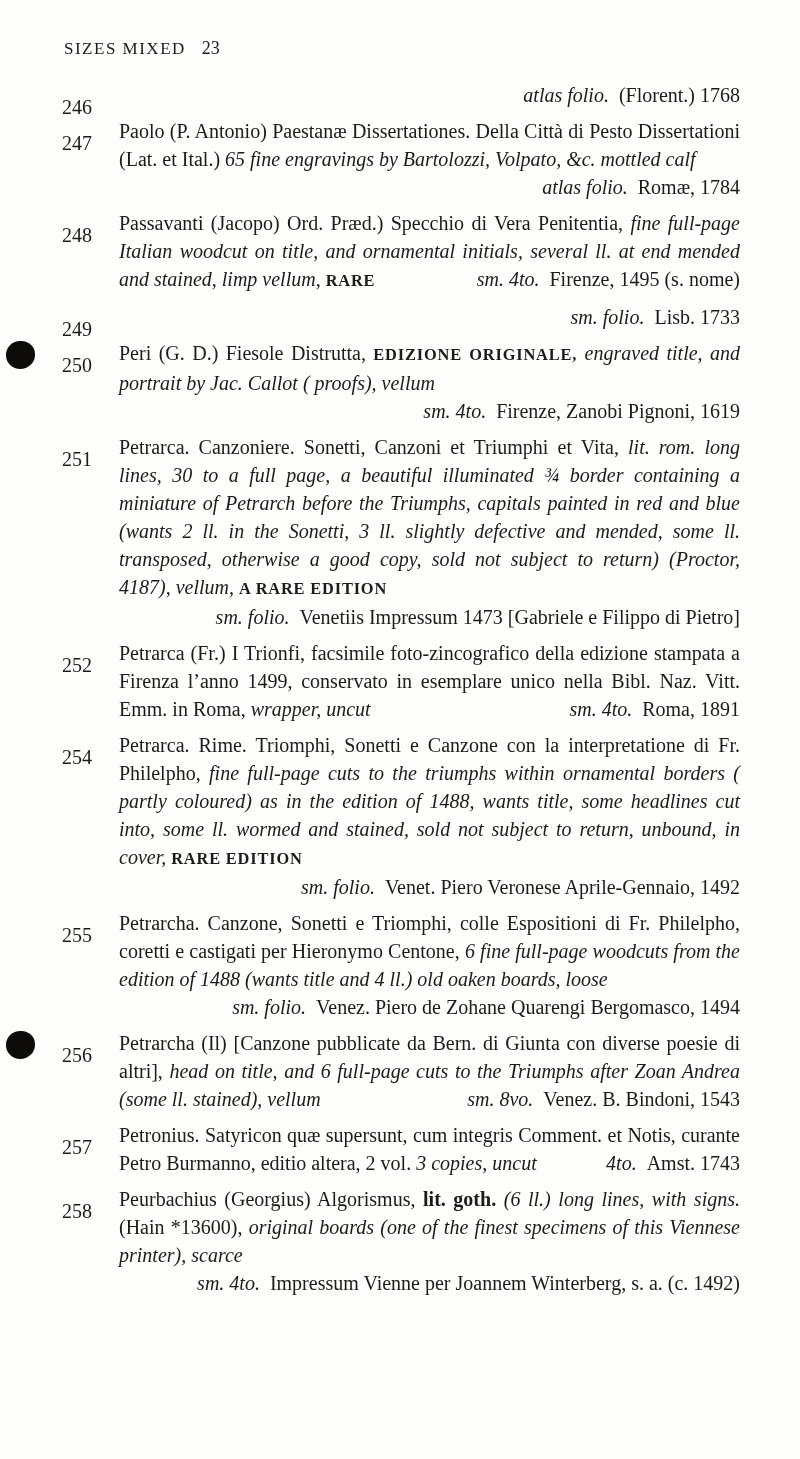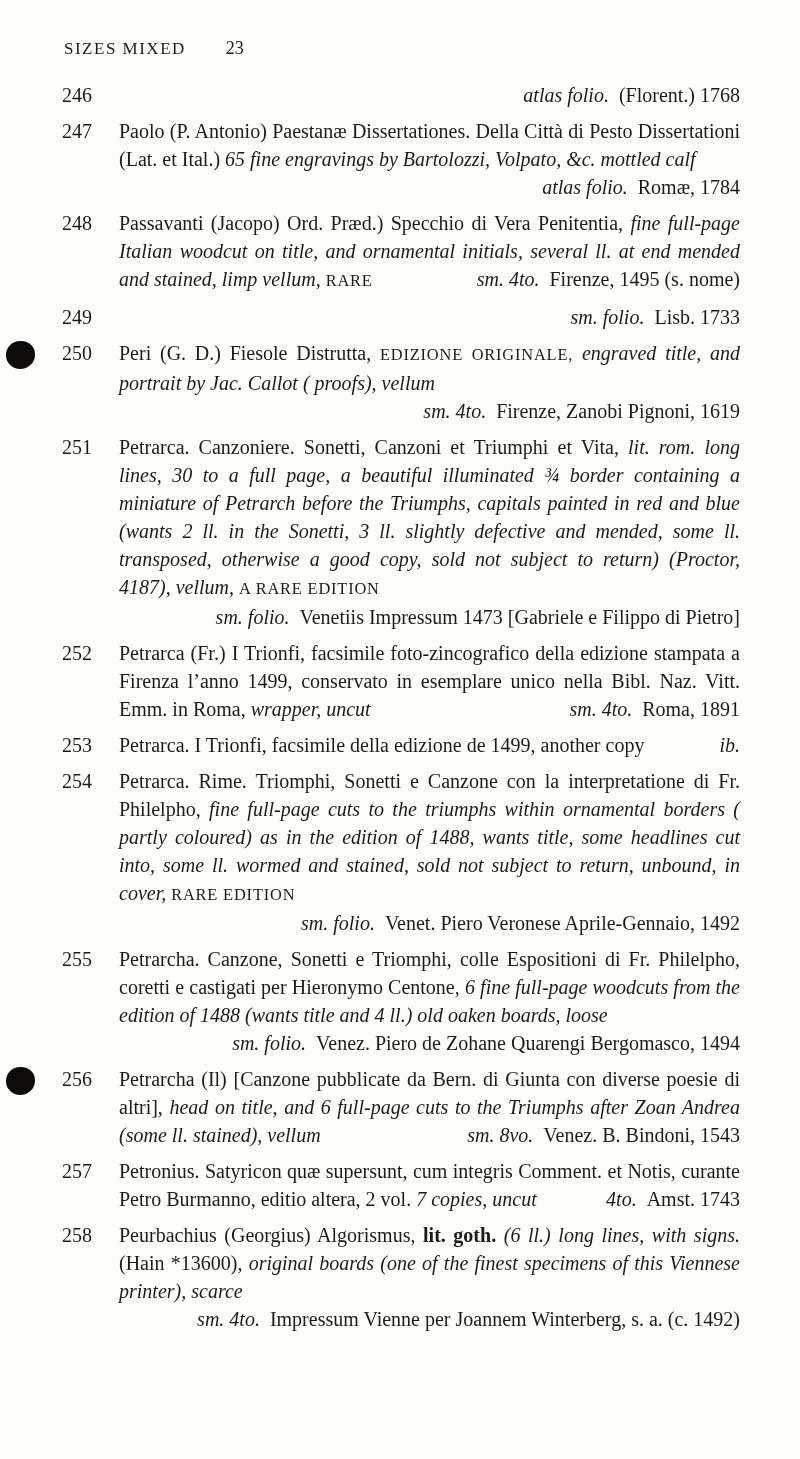--- a/index.html
+++ b/index.html
@@ -21,50 +21,50 @@
     display: flex;
     align-items: baseline;
     margin: 0 0 22px 2px;
     font-size: 18px;
   }
   .running-title {
     letter-spacing: 1.5px;
     font-size: 17px;
   }
   .page-number {
-    margin-left: 40px;
+    margin-left: 16px;
     font-size: 18px;
   }
   .entries { }
   .entry {
     position: relative;
     padding-left: 57px;
     margin-bottom: 8px;
     font-size: 20px;
     line-height: 28px;
     text-align: justify;
   }
   .entry::after { content: ""; display: block; clear: both; }
   .num {
     position: absolute;
     left: 0;
-    top: 0;
+    top: 12px;
     width: 48px;
     font-style: normal;
     font-family: Liberation Serif, serif;
   }
   .imprint {
     float: right;
     text-align: left;
     white-space: nowrap;
     padding-left: 18px;
   }
   .seg-r { font-style: normal; }
   .seg-i { font-style: italic; }
-  .seg-sc { font-size: 0.82em; letter-spacing: 0.05em; }
+  .seg-sc { font-size: 0.82em; letter-spacing: 0.05em; font-weight: bold; }
   .seg-g { font-weight: bold; }
   .margin-dot {
     position: absolute;
     left: -56px;
     top: 2px;
     width: 29px;
     height: 28px;
     background: #0d0c0b;
     border-radius: 50% 48% 52% 50%;
   }
@@ -79,20 +79,19 @@
   </div>
 
   <div class="entries" id="entries">
       <div class="entry"><span class="num">246</span><span class="imprint"><span class="seg-i">atlas folio.</span><span class="seg-r"> (Florent.) 1768</span></span></div>
       <div class="entry"><span class="num">247</span><span class="body"><span class="seg-r">Paolo (P. Antonio) Paestanæ Dissertationes. Della Città di Pesto Dissertationi (Lat. et Ital.) </span><span class="seg-i">65 fine engravings by Bartolozzi, Volpato, &amp;c. mottled calf</span></span><span class="imprint"><span class="seg-i">atlas folio.</span><span class="seg-r"> Romæ, 1784</span></span></div>
       <div class="entry"><span class="num">248</span><span class="body"><span class="seg-r">Passavanti (Jacopo) Ord. Præd.) Specchio di Vera Penitentia, </span><span class="seg-i">fine full-page Italian woodcut on title, and ornamental initials, several ll. at end mended and stained, limp vellum, </span><span class="seg-sc">RARE</span></span><span class="imprint"><span class="seg-i">sm. 4to.</span><span class="seg-r"> Firenze, 1495 (s. nome)</span></span></div>
       <div class="entry"><span class="num">249</span><span class="imprint"><span class="seg-i">sm. folio.</span><span class="seg-r"> Lisb. 1733</span></span></div>
       <div class="entry"><span class="margin-dot"></span><span class="num">250</span><span class="body"><span class="seg-r">Peri (G. D.) Fiesole Distrutta, </span><span class="seg-sc">EDIZIONE ORIGINALE,</span><span class="seg-i"> engraved title, and portrait by Jac. Callot ( proofs), vellum</span></span><span class="imprint"><span class="seg-i">sm. 4to.</span><span class="seg-r"> Firenze, Zanobi Pignoni, 1619</span></span></div>
       <div class="entry"><span class="num">251</span><span class="body"><span class="seg-r">Petrarca. Canzoniere. Sonetti, Canzoni et Triumphi et Vita, </span><span class="seg-i">lit. rom. long lines, 30 to a full page, a beautiful illuminated ¾ border containing a miniature of Petrarch before the Triumphs, capitals painted in red and blue (wants 2 ll. in the Sonetti, 3 ll. slightly defective and mended, some ll. transposed, otherwise a good copy, sold not subject to return) (Proctor, 4187), vellum, </span><span class="seg-sc">A RARE EDITION</span></span><span class="imprint"><span class="seg-i">sm. folio.</span><span class="seg-r"> Venetiis Impressum 1473 [Gabriele e Filippo di Pietro]</span></span></div>
       <div class="entry"><span class="num">252</span><span class="body"><span class="seg-r">Petrarca (Fr.) I Trionfi, facsimile foto-zincografico della edizione stampata a Firenza l’anno 1499, conservato in esemplare unico nella Bibl. Naz. Vitt. Emm. in Roma, </span><span class="seg-i">wrapper, uncut</span></span><span class="imprint"><span class="seg-i">sm. 4to.</span><span class="seg-r"> Roma, 1891</span></span></div>
-      <div class="entry"><span class="num">253</span><span class="body"><span class="seg-r">Petrarca. I Trionfi, facsimile della edizione de 1499, another copy</span></span><span class="imprint"><span class="seg-i">ib.</span></span></div>
       <div class="entry"><span class="num">254</span><span class="body"><span class="seg-r">Petrarca. Rime. Triomphi, Sonetti e Canzone con la interpretatione di Fr. Philelpho, </span><span class="seg-i">fine full-page cuts to the triumphs within ornamental borders ( partly coloured) as in the edition of 1488, wants title, some headlines cut into, some ll. wormed and stained, sold not subject to return, unbound, in cover, </span><span class="seg-sc">RARE EDITION</span></span><span class="imprint"><span class="seg-i">sm. folio.</span><span class="seg-r"> Venet. Piero Veronese Aprile-Gennaio, 1492</span></span></div>
       <div class="entry"><span class="num">255</span><span class="body"><span class="seg-r">Petrarcha. Canzone, Sonetti e Triomphi, colle Espositioni di Fr. Philelpho, coretti e castigati per Hieronymo Centone, </span><span class="seg-i">6 fine full-page woodcuts from the edition of 1488 (wants title and 4 ll.) old oaken boards, loose</span></span><span class="imprint"><span class="seg-i">sm. folio.</span><span class="seg-r"> Venez. Piero de Zohane Quarengi Bergomasco, 1494</span></span></div>
       <div class="entry"><span class="margin-dot"></span><span class="num">256</span><span class="body"><span class="seg-r">Petrarcha (Il) [Canzone pubblicate da Bern. di Giunta con diverse poesie di altri], </span><span class="seg-i">head on title, and 6 full-page cuts to the Triumphs after Zoan Andrea (some ll. stained), vellum</span></span><span class="imprint"><span class="seg-i">sm. 8vo.</span><span class="seg-r"> Venez. B. Bindoni, 1543</span></span></div>
-      <div class="entry"><span class="num">257</span><span class="body"><span class="seg-r">Petronius. Satyricon quæ supersunt, cum integris Comment. et Notis, curante Petro Burmanno, editio altera, 2 vol. </span><span class="seg-i">7 copies, uncut</span></span><span class="imprint"><span class="seg-i">4to.</span><span class="seg-r"> Amst. 1743</span></span></div>
+      <div class="entry"><span class="num">257</span><span class="body"><span class="seg-r">Petronius. Satyricon quæ supersunt, cum integris Comment. et Notis, curante Petro Burmanno, editio altera, 2 vol. </span><span class="seg-i">3 copies, uncut</span></span><span class="imprint"><span class="seg-i">4to.</span><span class="seg-r"> Amst. 1743</span></span></div>
       <div class="entry"><span class="num">258</span><span class="body"><span class="seg-r">Peurbachius (Georgius) Algorismus, </span><span class="seg-g">lit. goth.</span><span class="seg-i"> (6 ll.) long lines, with signs. </span><span class="seg-r">(Hain *13600), </span><span class="seg-i">original boards (one of the finest specimens of this Viennese printer), scarce</span></span><span class="imprint"><span class="seg-i">sm. 4to.</span><span class="seg-r"> Impressum Vienne per Joannem Winterberg, s. a. (c. 1492)</span></span></div>
     </div>
 </div>
 
 </body></html>

